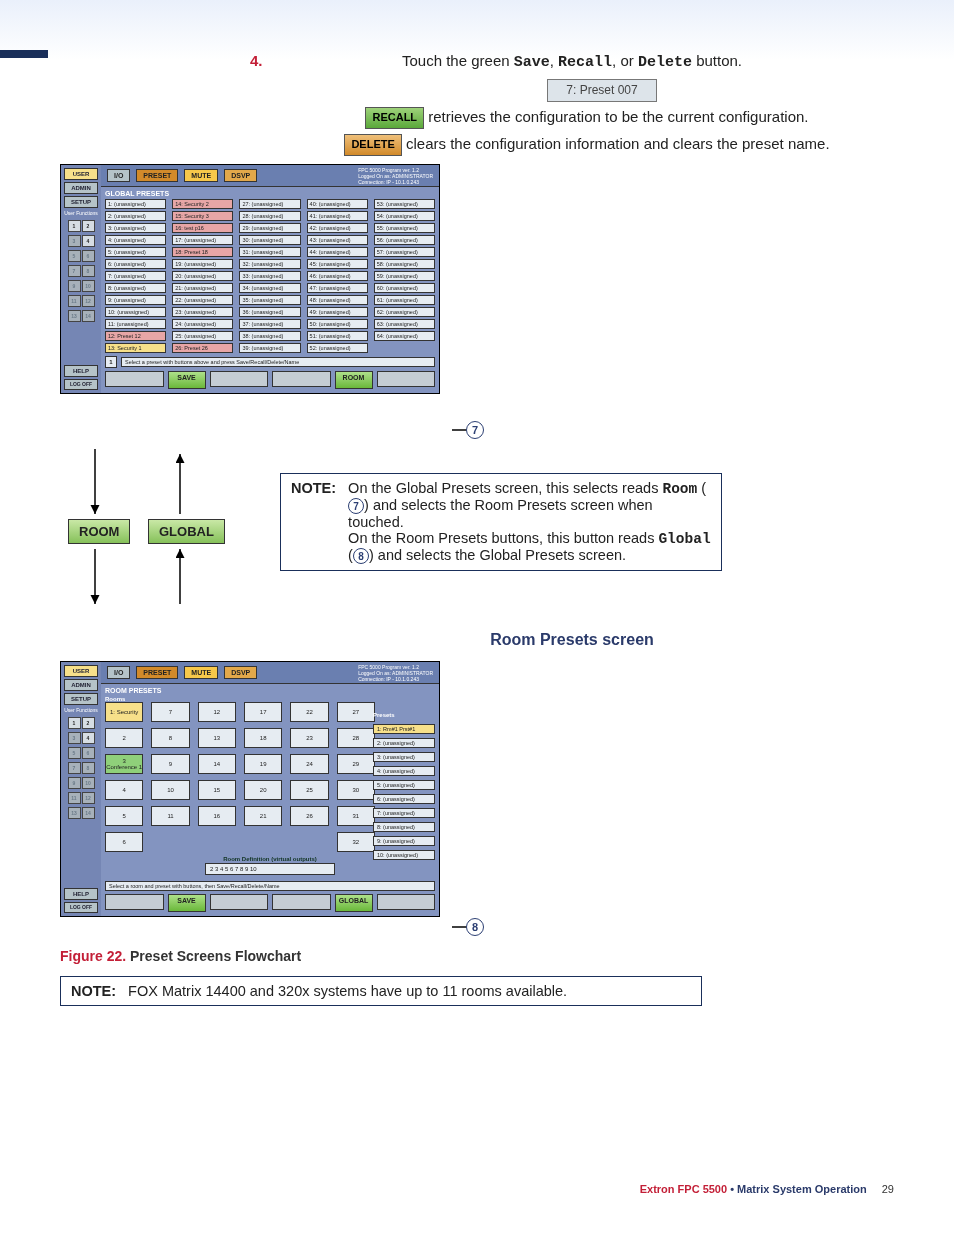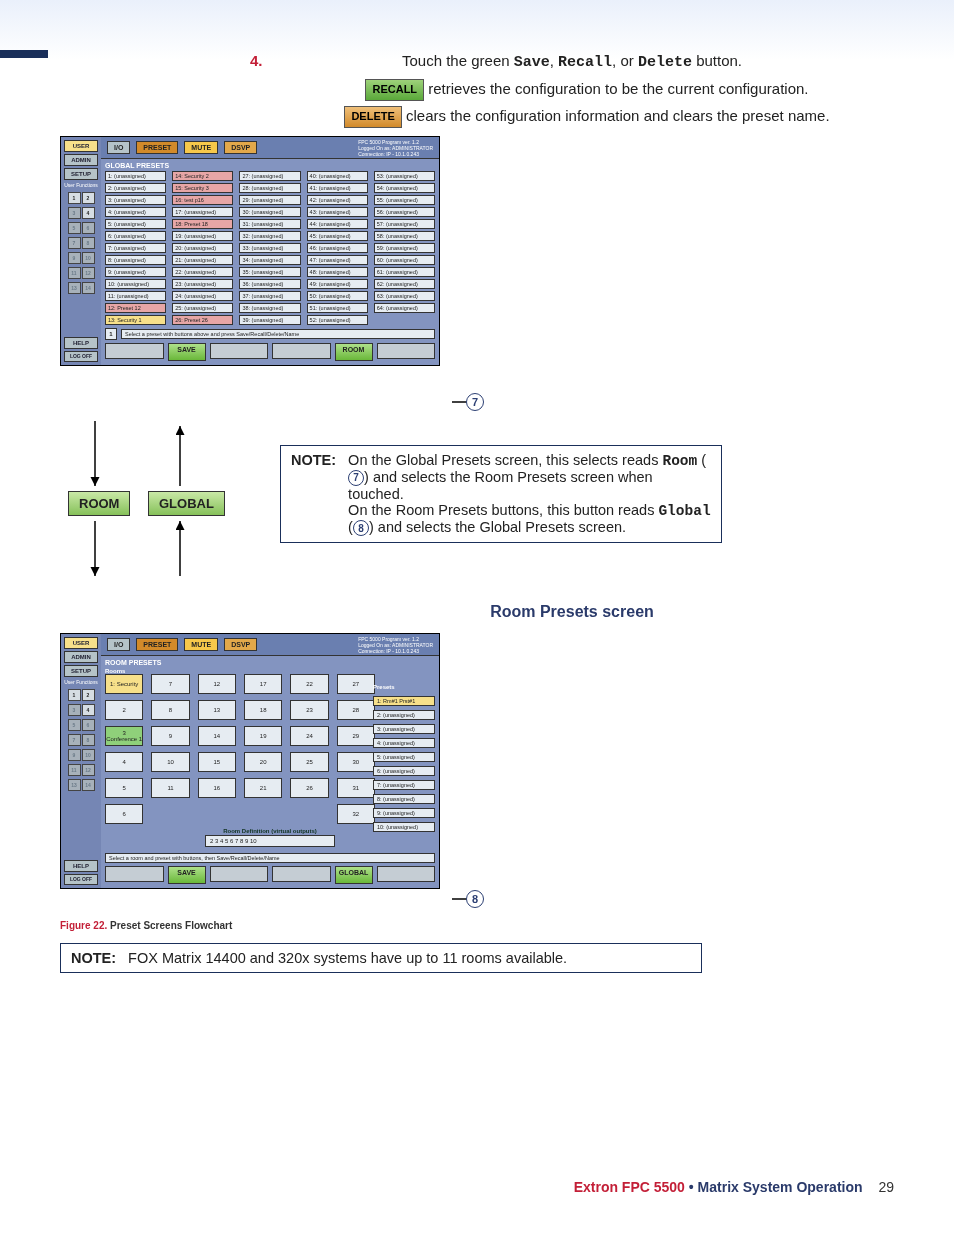--- a/index.html
+++ b/index.html
@@ -312,21 +312,21 @@
   .caption {
     font-family: Arial, sans-serif;
     font-weight: bold;
     font-size: 16px;
     color: #2a3a6a;
     text-align: center;
     margin: 6px 0 12px;
   }
   .fig-caption {
     font-family: Arial, sans-serif;
-    font-size: 10px;
+    font-size: 14px;
     margin: 8px 0 12px;
   }
   .fig-caption .fig-no { color: var(--accent-red); font-weight: bold; }
   .fig-caption .fig-tt { font-weight: bold; color: #333; }
 
   .note-box {
     border: 1px solid var(--accent-navy);
     padding: 6px 10px;
     font-size: 14.5px;
     display: flex;
@@ -364,21 +364,21 @@
     padding:4px 10px;
     border:1px solid #333;
     background:linear-gradient(#c9e8a6,#86c15a);
   }
   svg.arrows line { stroke:#000; stroke-width:1.5; }
 
   .footer {
     position:absolute;
     bottom:40px;
     right:60px;
-    font-size:14px;
+    font-size:11px;
     font-weight:bold;
   }
   .footer .prod { color: var(--accent-red); }
   .footer .sec  { color: #2a3a6a; }
   .footer .pg   { font-weight: normal; color:#333; margin-left:12px; }
 </style>
 </head>
 <body>
 
 <div class="page">
@@ -386,20 +386,23 @@
 
   <div class="content">
     <ol class="steps">
       <li data-num="4">
         <span>Touch the green </span>
         <span class="mono">Save</span>,
         <span class="mono">Recall</span>, or
         <span class="mono">Delete</span>
         <span> button.</span>
 
+        <div class="subline">
+          <span class="preset-example">7: Preset 007</span>
+        </div>
         <div class="subline">
           <span class="inline-btn recall">RECALL</span>
           <span> retrieves the configuration to be the current configuration.</span>
         </div>
         <div class="subline">
           <span class="inline-btn delete">DELETE</span>
           <span> clears the configuration information and clears the preset name.</span>
         </div>
       </li>
     </ol>

